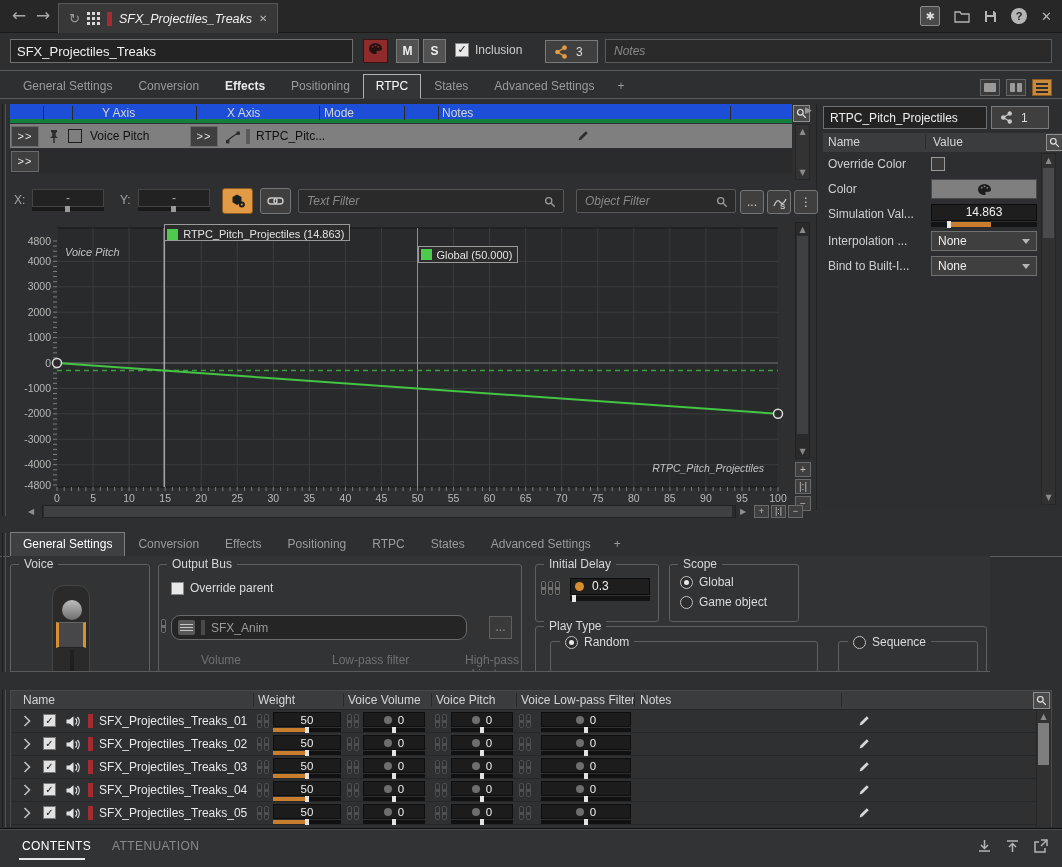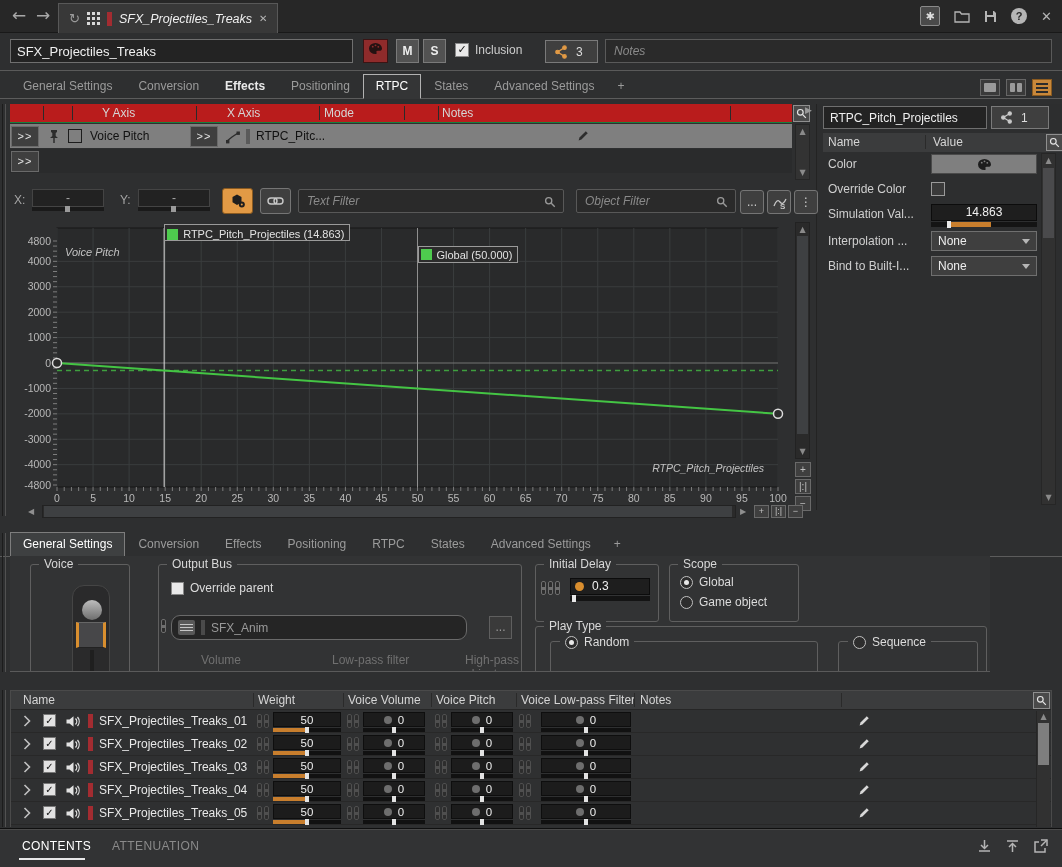--- a/index.html
+++ b/index.html
@@ -46,21 +46,21 @@
   .tab.plus { padding:4px 9px 5px 9px; }
   #layout-btns { right:10px; top:79px; display:flex; gap:6px; }
   .laybtn { width:20px; height:17px; border:1px solid #666; background:#3a3a3a; display:flex; align-items:center; justify-content:center; }
   .laybtn .fill { width:12px; height:9px; background:#9a9a9a; border-radius:1px; }
   .laybtn .twobars { display:flex; gap:2px; } .laybtn .twobars i { width:5px; height:9px; background:#9a9a9a; border-radius:1px; }
   .laybtn.orange { background:#c9883a; border-color:#8a5a20; }
   .laybtn.orange .stripes { width:12px; height:10px; background:repeating-linear-gradient(#2c2c2c 0 2px, #c9883a 2px 4px); }
 
   
   #rtpc-list { left:10px; top:104px; width:802px; height:76px; }
-  .listhead { left:0; top:0; width:782px; height:19px; background:#b91c1c; border-bottom:1px solid #15803d; color:#d5d5d5; }
+  .listhead { left:0; top:0; width:782px; height:19px; background:#1d4ed8; border-bottom:4px solid #15803d; color:#d5d5d5; }
   .listhead span { position:absolute; top:2px; }
   .hsep { position:absolute; top:2px; width:1px; height:14px; background:#2a2a2a; }
   .magbox { width:17px; height:17px; background:#4a4a4a; border:1px solid #8f8f8f; display:flex; align-items:center; justify-content:center; }
   .expandbtn { width:28px; height:21px; background:#3f3f3f; border:1px solid #6a6a6a; color:#e5e5e5; text-align:center; line-height:19px; font-size:11px; letter-spacing:1px; }
   #row-voicepitch { left:0; top:20px; width:782px; height:24px; background:#7f7f7f; color:#111; display:flex; align-items:center; }
   #row-empty { left:0; top:45px; width:782px; height:24px; background:#2a2b2c; display:flex; align-items:center; }
   .swatch { width:14px; height:14px; border:1px solid #1c1c1c; }
   .graybar { width:4px; height:15px; background:#5a5a5a; }
   #left-vscroll { left:785px; top:20px; width:15px; height:56px; background:#333; border:1px solid #262626; }
   .scr-arrow { color:#8a8a8a; font-size:8px; text-align:center; width:100%; position:absolute; }
@@ -112,21 +112,21 @@
   #graph-hscroll { left:18px; top:283px; width:760px; height:13px; }
   #graph-hscroll .track { position:absolute; left:14px; top:0; width:694px; height:13px; background:#2a2a2a; border:1px solid #222; }
   #graph-hscroll .thumb { position:absolute; left:16px; top:1px; width:688px; height:11px; background:#3e4042; }
   .hs-arrow { position:absolute; top:2px; color:#8f8f8f; font-size:8px; }
   .hzoombtn { position:absolute; top:0px; width:15px; height:13px; background:#3f3f3f; border:1px solid #6a6a6a; color:#c0c0c0; text-align:center; line-height:11px; font-size:9px; }
 
   
   #gs-panel { left:10px; top:556px; width:980px; height:116px; background:#323334; overflow:hidden; border-bottom:1px solid #5a5a5a; }
   .group { position:absolute; border:1px solid #5f5f5f; border-radius:3px; }
   .group > .legend { position:absolute; top:-8px; left:8px; background:#323334; padding:0 5px; color:#d8d8d8; }
-  #grp-voice { left:20px; top:8px; width:100px; height:160px; }
+  #grp-voice { left:0; top:8px; width:140px; height:160px; }
   #fader { position:absolute; left:41px; top:20px; width:38px; height:130px; background:#2a2a2b; border:1px solid #454545; border-radius:12px; }
   #fader .ball { position:absolute; left:9px; top:14px; width:20px; height:20px; border-radius:50%; background:linear-gradient(#bdbdbd,#6e6e6e); }
   #fader .knob { position:absolute; left:3px; top:36px; width:30px; height:26px; background:#474749; border-left:3px solid #d98f2f; border-right:3px solid #d98f2f; border-top:1px solid #666; border-bottom:1px solid #222; }
   #fader .stem { position:absolute; left:17px; top:64px; width:4px; height:60px; background:#1f1f1f; }
   #grp-outputbus { left:148px; top:8px; width:364px; height:160px; }
   #grp-initdelay { left:525px; top:8px; width:124px; height:58px; }
   #grp-scope { left:659px; top:8px; width:130px; height:58px; }
   #grp-playtype { left:525px; top:70px; width:452px; height:60px; }
   .subgroup { position:absolute; border:1px solid #5f5f5f; border-radius:3px; height:40px; }
   .radio { width:13px; height:13px; border:1px solid #c0c0c0; border-radius:50%; background:#2d2d2d; position:relative; display:inline-block; }
@@ -335,33 +335,33 @@
       <span class="v">Value</span>
       <i class="hsep" style="left:102px"></i>
       <div class="magbox" id="prop-magbox">
         <svg width="11" height="11" viewBox="0 0 14 14">
             <circle cx="5.5" cy="5.5" r="3.6" fill="none" stroke="#e5e5e5" stroke-width="1.5"></circle>
             <line x1="8.5" y1="8.5" x2="12.5" y2="12.5" stroke="#e5e5e5" stroke-width="1.6"></line>
           </svg>
       </div>
     </div>
     <div class="prop-row">
+      <span class="lbl">Override Color</span>
+      <span class="checkbox dark prop-ctl" style="width:14px;top:5px"></span>
+    </div>
+    <div class="prop-row">
       <span class="lbl">Color</span>
       <div class="colorbtn prop-ctl">
         <svg width="15" height="13" viewBox="0 0 16 14">
             <path d="M8 1a7 6 0 100 12c1.2 0 1.6-.8 1.1-1.7-.5-.9.1-1.8 1.2-1.8h1.6A3 3 0 0015 6.6 7 6 0 008 1z" fill="#1d1d1d"></path>
             <circle cx="5" cy="5" r="1" fill="#7f7f7f"></circle>
             <circle cx="8" cy="3.6" r="1" fill="#7f7f7f"></circle>
             <circle cx="11" cy="5.2" r="1" fill="#7f7f7f"></circle>
           </svg>
       </div>
-    </div>
-    <div class="prop-row">
-      <span class="lbl">Override Color</span>
-      <span class="checkbox dark prop-ctl" style="width:14px;top:5px"></span>
     </div>
     <div class="prop-row" style="height:27px">
       <span class="lbl">Simulation Val...</span>
       <div class="prop-ctl">
         <div class="numfield">14.863</div>
         <div class="slider">
           <span class="fill" style="left:17%;width:40%"></span>
             <span class="hdl" style="left:15%"></span>
         </div>
       </div>

